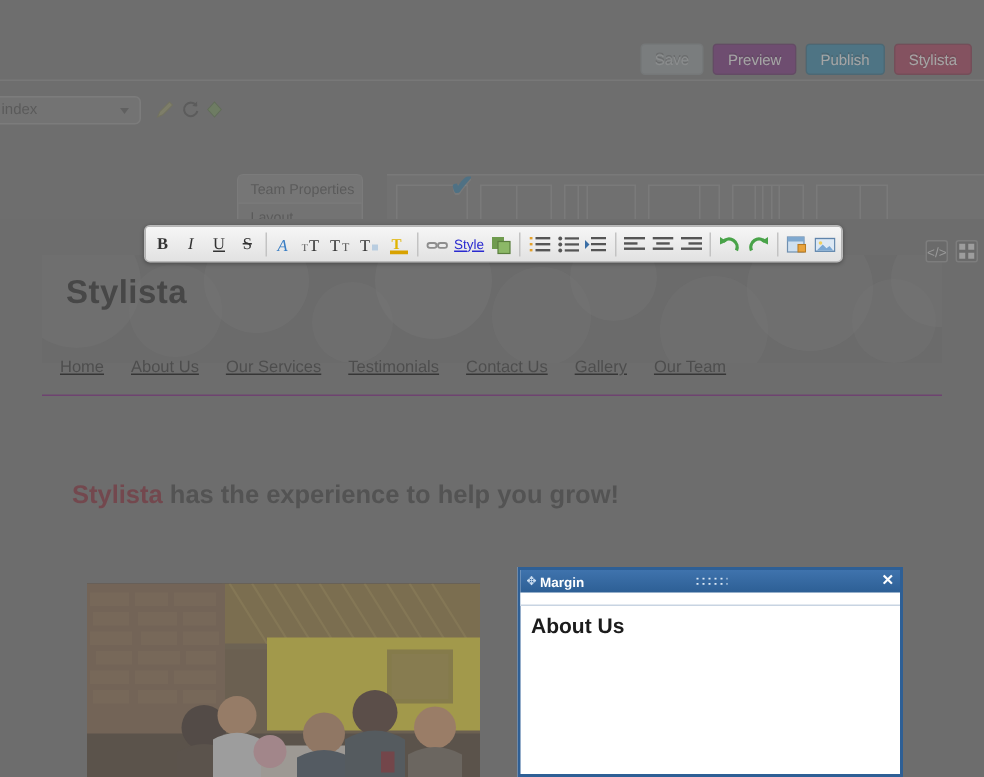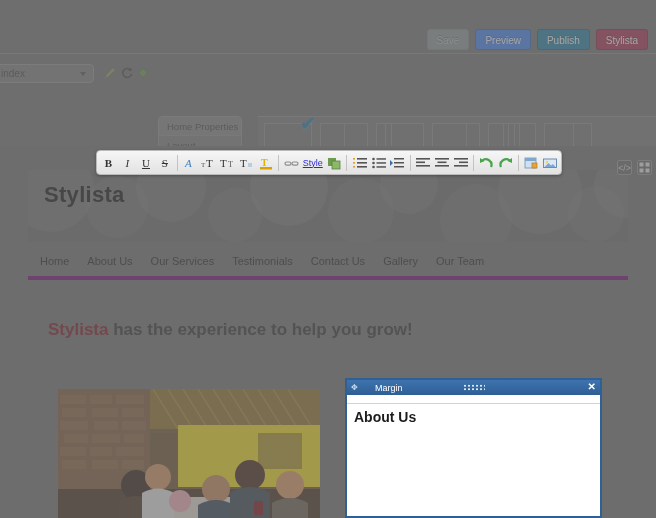--- a/index.html
+++ b/index.html
@@ -49,21 +49,21 @@
   
   #actions { position: absolute; right: 8px; top: 29px; display: flex; gap: 6px; z-index: 20;}
   .act-btn {
     height: 21px; padding: 0 9px; border-radius: 3px;
     font-size: 10px; font-weight: normal; color: #fff;
     line-height: 21px; text-align: center;
     border: 1px solid rgba(0,0,0,0.25);
     text-shadow: 0 -1px 0 rgba(0,0,0,0.3);
   }
   .act-save { background: #8f9699; color: #b9bfc1; border-color:#81888b; }
-  .act-preview { background: #3b82f6; }
+  .act-preview { background: #701a75; }
   .act-publish { background: #1c7fa8; }
   .act-upgrade { background: #a8264a; }
 
   
   #row2 { position: absolute; left: 0; top: 54px; width: 588px; height: 92px; }
 
   #page-select {
     position: absolute; left: -6px; top: 10px; width: 100px; height: 19px;
     background: #7c7c7c; border: 1px solid #949494; border-radius: 4px;
     font-size: 10px; color: #3c3c3c; line-height: 17px; padding-left: 6px;
@@ -115,22 +115,23 @@
     position: absolute; left: 28px; top: 24px; width: 600px; height: 72px;
     background: #6a6a6a; overflow: hidden;
   }
   .bokeh { position: absolute; border-radius: 50%; background: #808080; opacity: .55; }
   #site-title {
     position: absolute; left: 44px; top: 182px; font-size: 22px;
     font-weight: bold; color: #232323; letter-spacing: .3px; z-index: 12;
   }
 
   #nav {
-    position: absolute; left: 28px; top: 100px; width: 600px; height: 34px;
-    border-bottom: 4px solid #701a75;
+    position: absolute; left: 28px; top: 84px; width: 600px; height: 34px;
+    border-bottom: 1px solid #701a75;
+    text-decoration: underline;
   }
   #nav ul { list-style: none; display: flex; gap: 18px; padding: 9px 12px 0 12px; }
   #nav li { font-size: 11px; color: #2f2f2f; }
 
   #headline {
     position: absolute; left: 48px; top: 174px; font-size: 17px; font-weight: bold;
     color: #3a3a3a; white-space: nowrap;
   }
   #headline .brand { color: #7b2430; }
 
@@ -164,21 +165,21 @@
 
   
   #margin-dialog {
     position: absolute; left: 345px; top: 378px; width: 257px; height: 140px;
     background: #ffffff; border: 2px solid #2e5f95; z-index: 70;
   }
   #dlg-title {
     height: 15px; background: linear-gradient(#3f73ad, #2d5f95);
     display: flex; align-items: center; padding: 0 4px; position: relative;
   }
-  #dlg-title .lbl { color:#fff; font-size: 9px; font-weight: normal; margin-left: 15px;}
+  #dlg-title .lbl { color:#fff; font-size: 9px; font-weight: bold; margin-left: 0;}
   #dlg-move { width: 9px; height: 9px; color: #cfe0f2; font-size: 8px; line-height: 9px;}
   #dlg-grip {
     position: absolute; left: 50%; transform: translateX(-50%); top: 4px;
     width: 22px; height: 7px;
     background-image: radial-gradient(circle, #dce8f5 0.8px, transparent 0.9px);
     background-size: 4px 3.5px;
   }
   #dlg-close { position: absolute; right: 4px; top: 1px; color: #fff; font-size: 10px; font-weight:bold; }
   #dlg-strip { height: 9px; background: #fff; border-bottom: 1px solid #c8d4e2; }
   #dlg-body { padding: 5px 7px 0 7px; }
@@ -218,21 +219,21 @@
           <path d="M11.4 1.6 L11.4 5 L8.2 4.6 Z" fill="#3f3f3f"></path>
         </svg>
     </div>
     <div class="mini-ico" style="left:136px">
       <svg width="14" height="14" viewBox="0 0 14 14">
           <path d="M7 2 L11.5 7 L7 12 L2.5 7 Z" fill="#6f9353" stroke="#4d6b38" stroke-width=".7"></path>
         </svg>
     </div>
 
     <div id="menu-panel">
-        <div class="menu-item sel">Home Properties</div>
+        <div class="menu-item sel">Team Properties</div>
         <div class="menu-item">Layout</div>
       </div>
 
     <div id="thumbs-wrap">
       <div id="thumbs">
           <div class="thumb"></div>
           <div class="thumb">
             <div class="col" style="left: 50%;"></div>
           </div>
           <div class="thumb">

